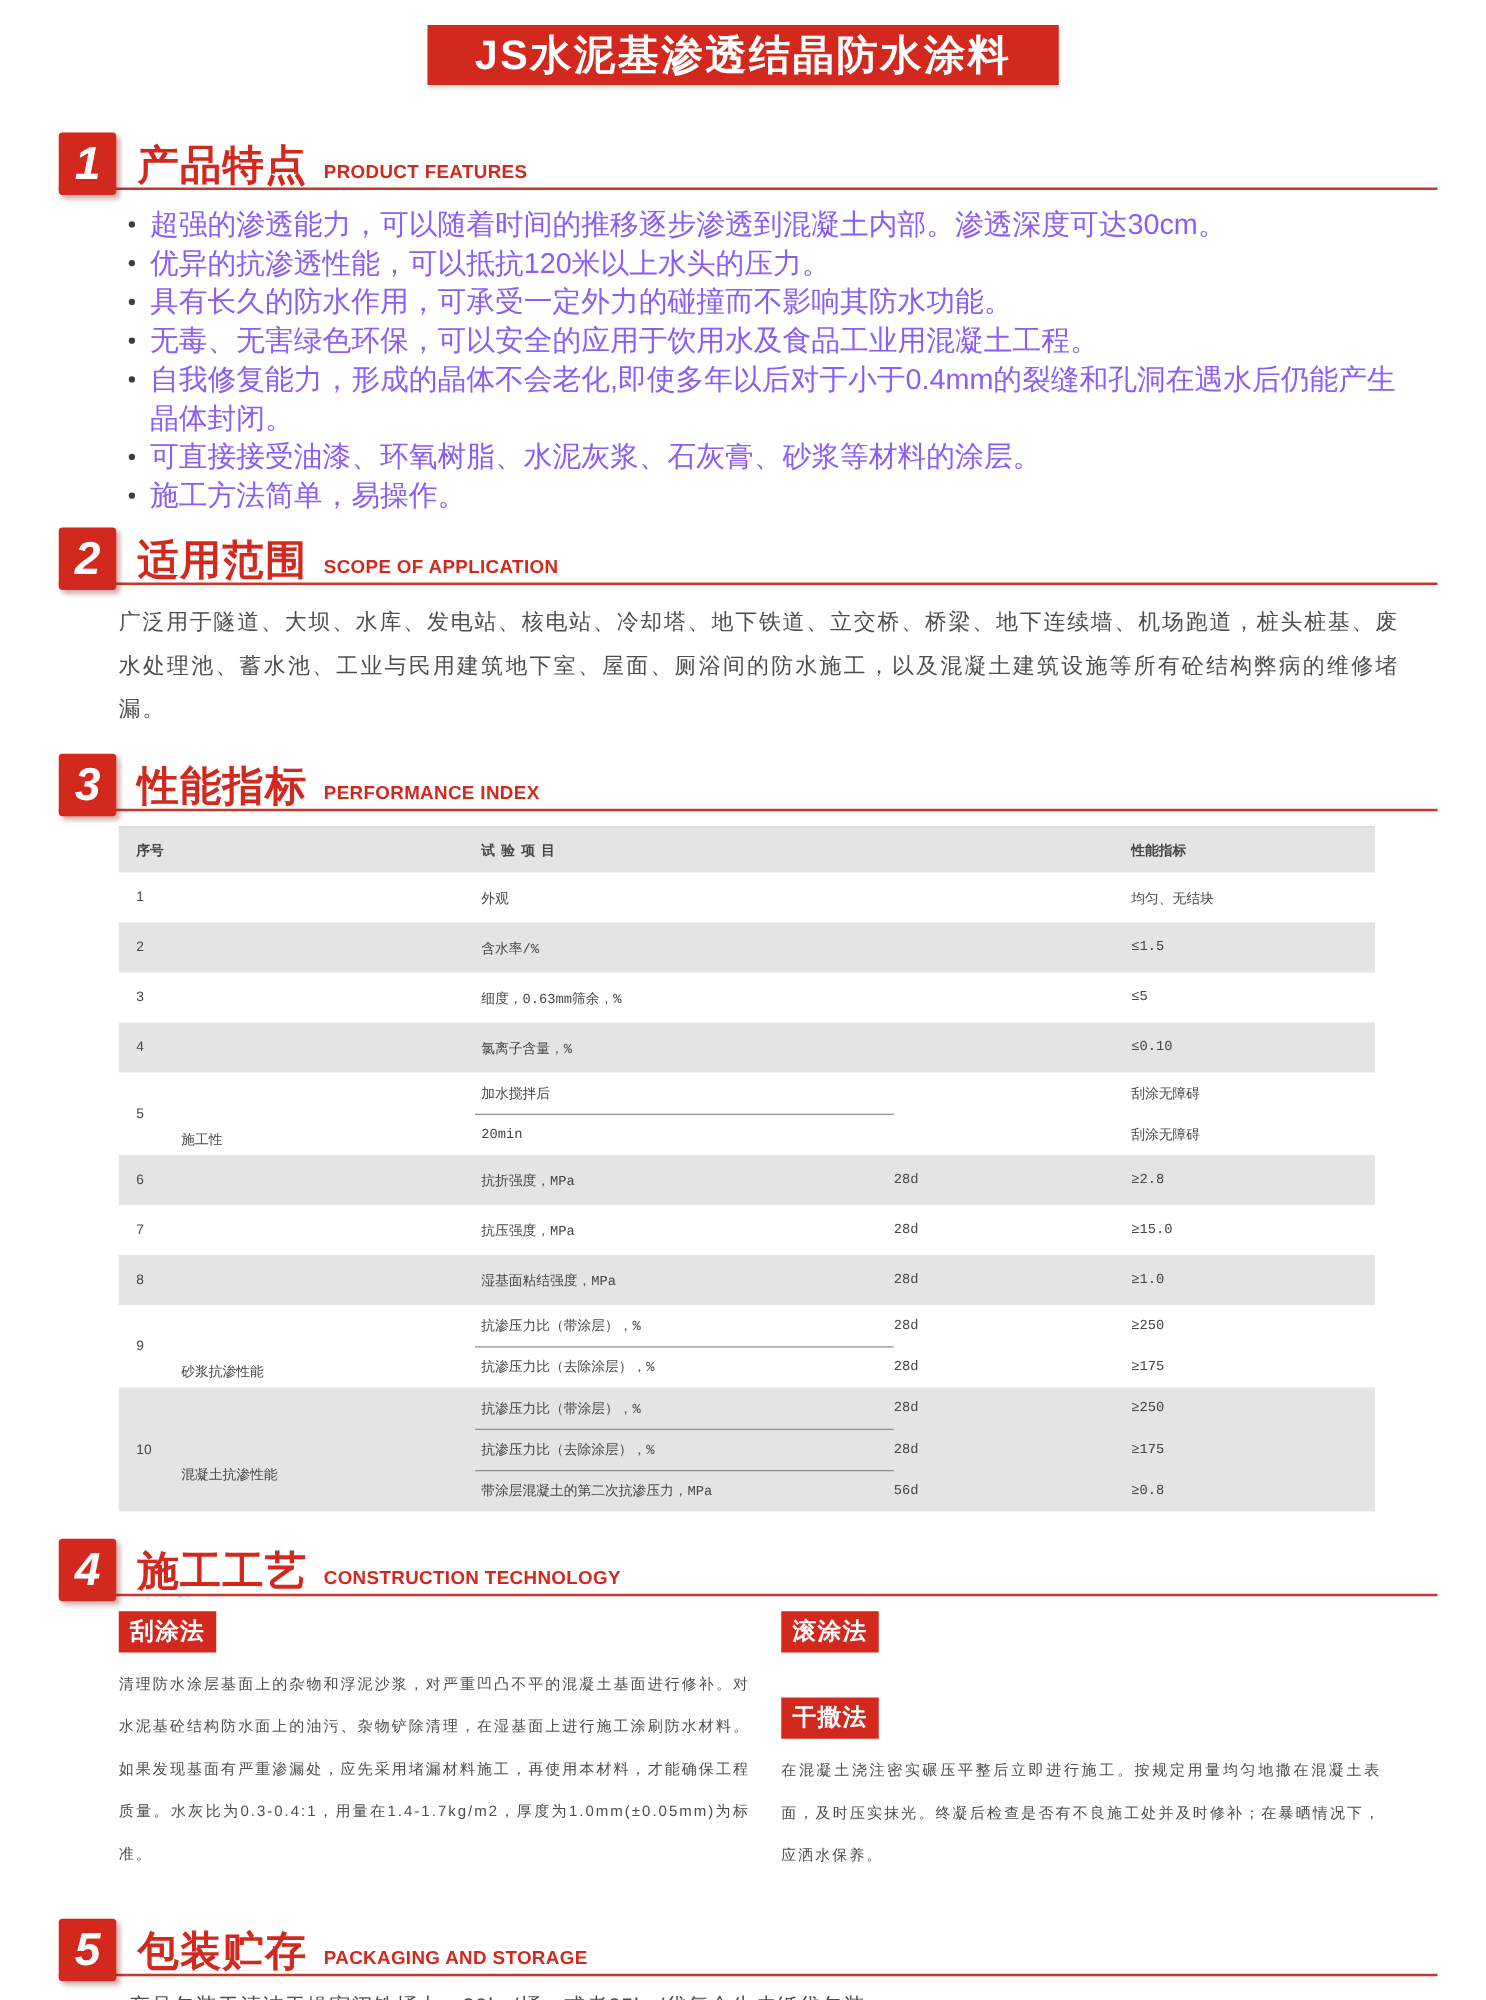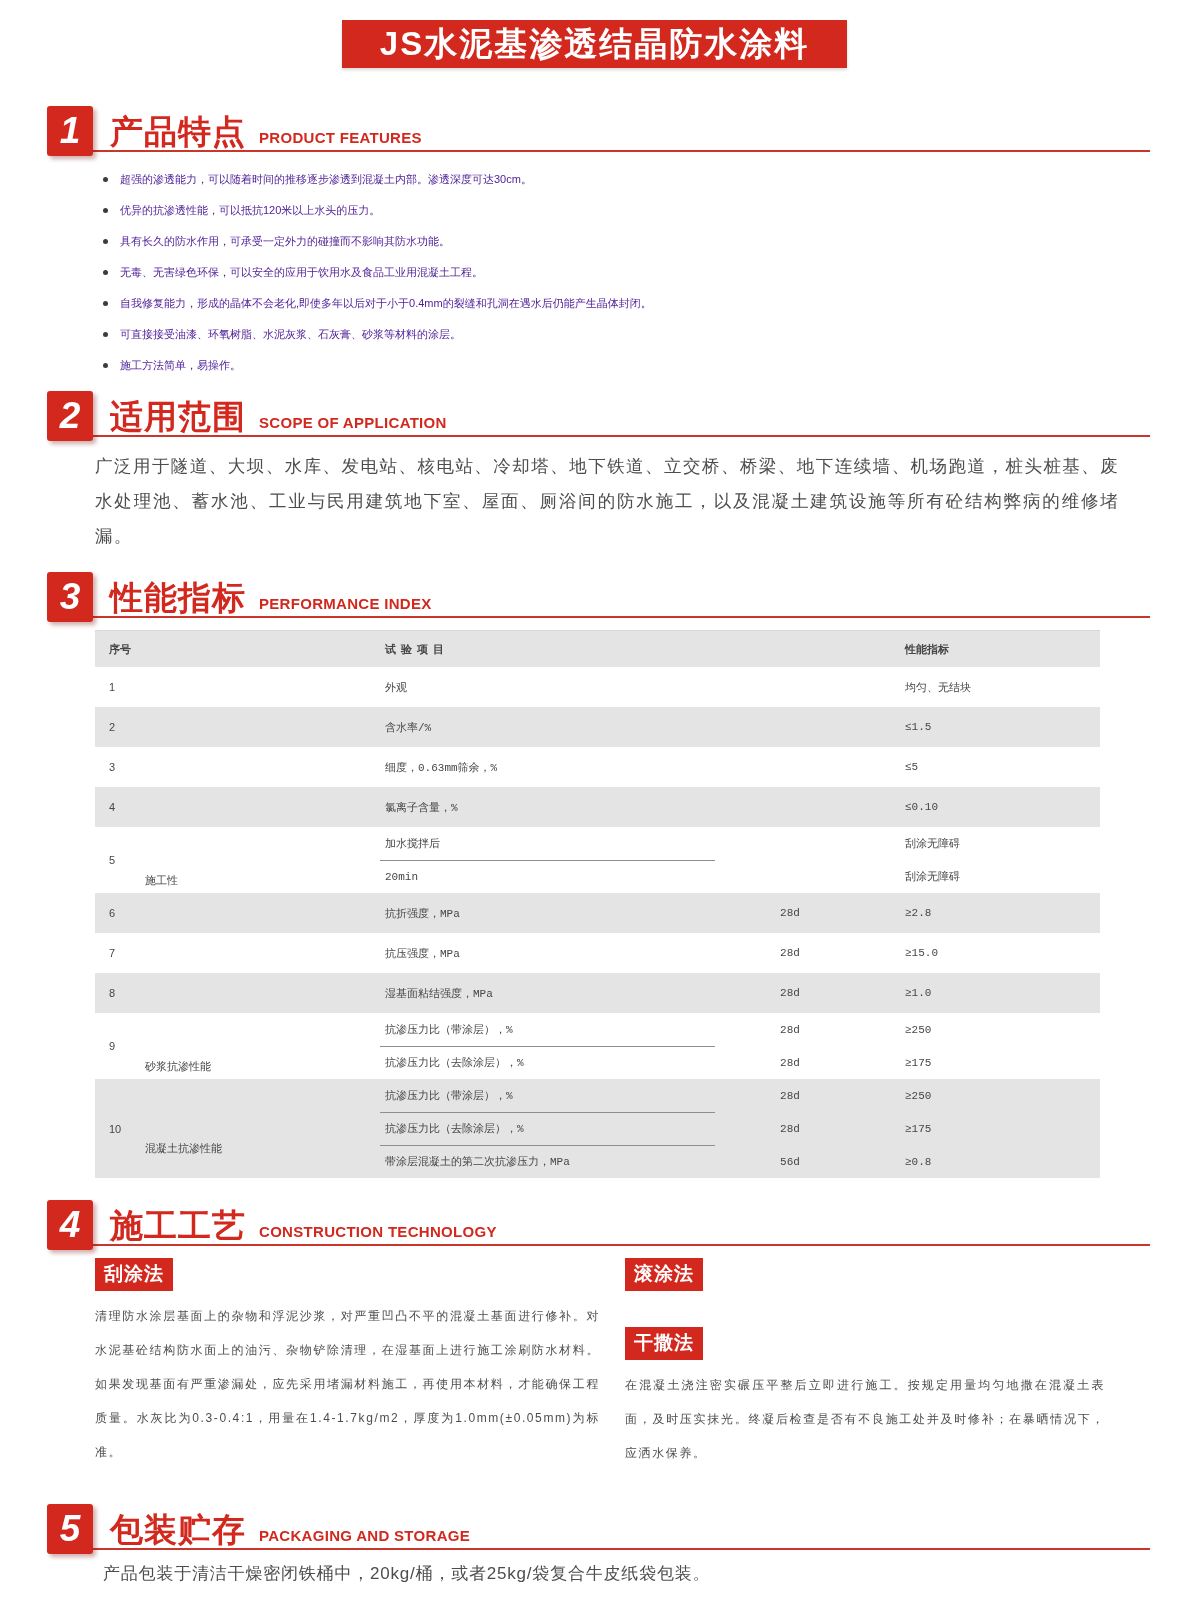--- a/index.html
+++ b/index.html
@@ -23,39 +23,39 @@
     width:46px;height:50px;background:var(--red);border-radius:3px;
     display:flex;align-items:center;justify-content:center;
     color:#fff;font-size:37px;font-weight:bold;font-style:italic;
     margin-bottom:-6px;box-shadow:3px 3px 4px rgba(120,20,15,.35);
     flex:0 0 auto;
   }
   .sec-title{font-size:33px;font-weight:bold;color:var(--red);margin:0 0 2px 17px;line-height:1;letter-spacing:1px;}
   .sec-sub{font-size:15px;font-weight:bold;color:var(--red);margin:0 0 4px 13px;letter-spacing:.3px;}
   
   .feature-list{list-style:none;margin:12px 60px 0 103px;padding:0;}
-  .feature-list li{font-size:11px;line-height:31px;color:#4c1d95;display:flex;}
+  .feature-list li{font-size:23px;line-height:31px;color:#8b5cf6;display:flex;}
   .dot{width:5px;height:5px;border-radius:50%;background:#3c3c3c;margin:13px 12px 0 0;flex:0 0 auto;}
   
   .scope-para{margin:12px 70px 0 95px;font-size:17.5px;line-height:35px;letter-spacing:1.2px;color:#4d4d4d;text-align:justify;}
   
   .perf-table{margin:12px 0 0 95px;width:1005px;font-size:11px;color:#464646;}
   .t-head{display:grid;grid-template-columns:285px 335px 150px 1fr;height:36px;align-items:center;background:var(--gray);font-weight:bold;border-top:1px solid #d8d8d8;}
   .t-head .h-seq{padding-left:14px;}
   .t-head .h-item{padding-left:5px;letter-spacing:5px;}
   .t-head .h-index{padding-left:40px;}
   .t-row{display:grid;grid-template-columns:50px 235px 1fr;align-items:center;}
   .t-row.shaded{background:var(--gray);}
   .c-seq{padding-left:14px;align-self:center;}
   .c-group{align-self:center;margin-top:40px;}
   .c-subs{display:flex;flex-direction:column;font-family:Liberation Mono, monospace;}
   .sub{display:grid;grid-template-columns:335px 150px 1fr;height:33px;align-items:center;}
   .s-item{padding-left:5px;height:100%;display:flex;align-items:center;}
   .s-item.sep{border-bottom:1px solid #8f8f8f;}
-  .s-age{text-align:center;}
+  .s-age{text-align:left;}
   .s-val{padding-left:40px;}
   
   .methods{margin:12px 84px 0 95px;display:flex;}
   .method-col-left{width:505px;flex:0 0 auto;}
   .method-col-right{margin-left:25px;flex:1;}
   .badge{display:inline-block;background:var(--red);color:#fff;font-size:19px;font-weight:bold;padding:3px 9px 4px;letter-spacing:1px;}
   .method-text{margin-top:8px;font-size:12px;line-height:34px;letter-spacing:1.6px;color:#4d4d4d;text-align:justify;}
   .gap-roll{height:36px;}
   
   .pack-para{margin:12px 12px 0 103px;font-size:17px;letter-spacing:.8px;color:#4d4d4d;}

